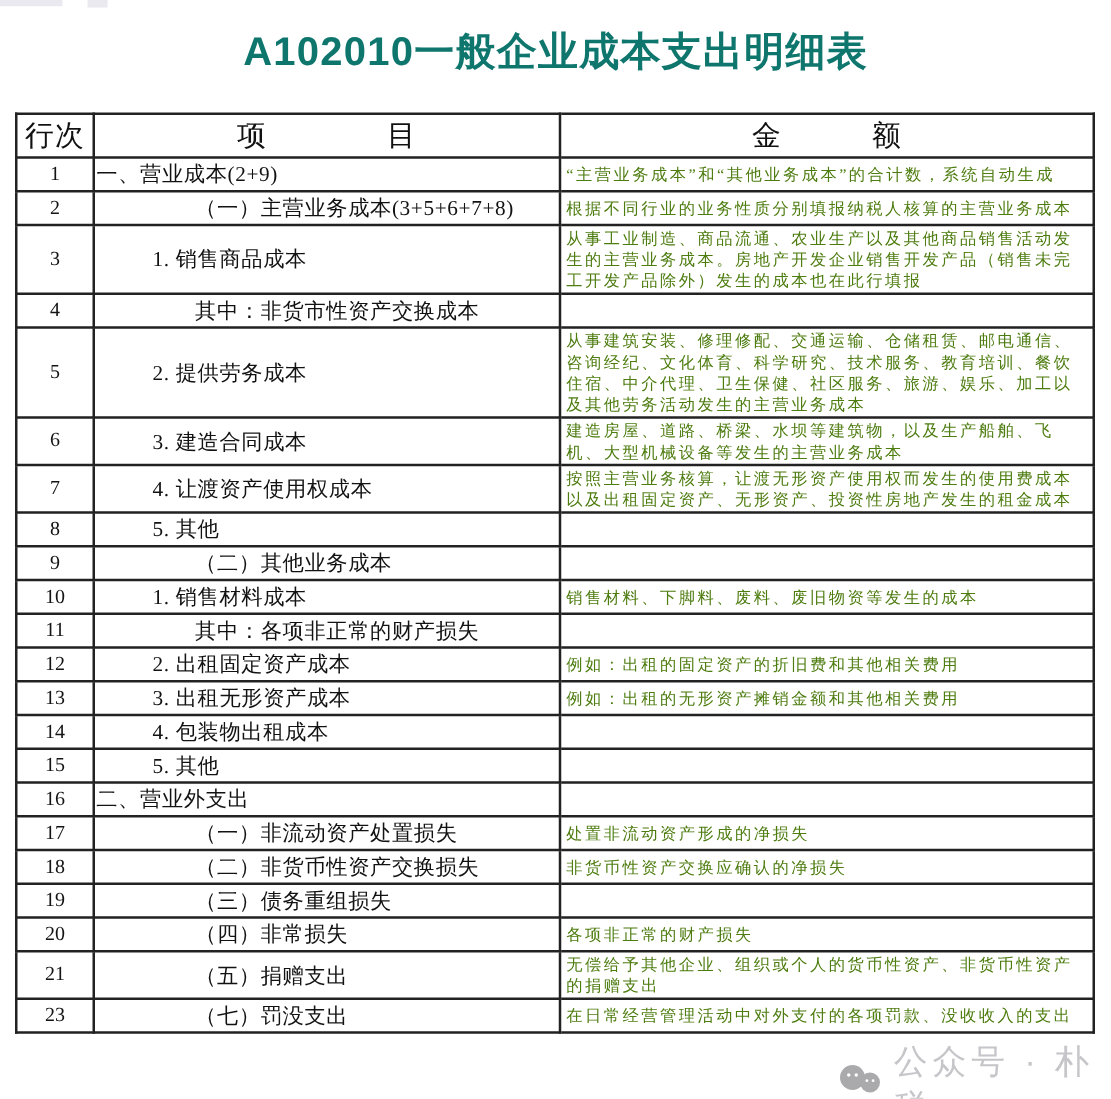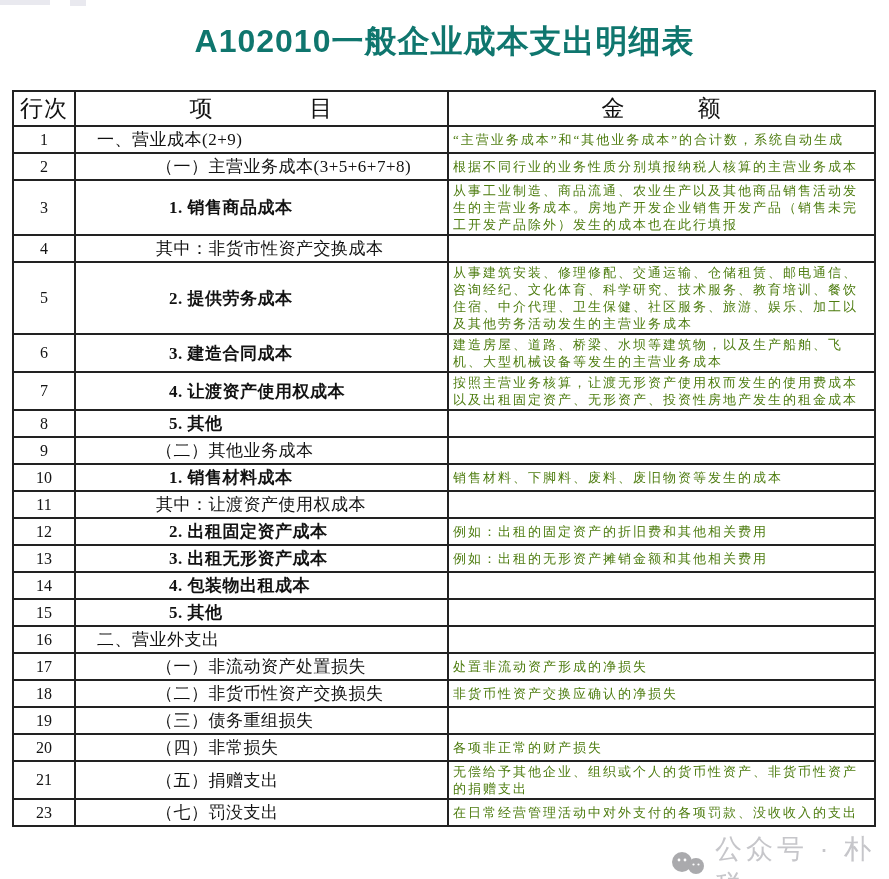--- a/index.html
+++ b/index.html
@@ -36,23 +36,23 @@
   tr.hdr th{
     height:22px;font-size:23px;font-weight:normal;color:#111;
     text-align:center;letter-spacing:1px;
   }
   td.c-no{
     text-align:center;font-size:16px;color:#141414;height:21px;
   }
   td.c-item{
     font-size:17px;color:#121212;letter-spacing:0.5px;white-space:nowrap;
   }
-  td.c-item.lv1{padding-left:21px;}
+  td.c-item.lv1{padding-left:1px;}
   td.c-item.lv2{padding-left:80px;}
-  td.c-item.lv3{padding-left:93px;font-weight:bold;}
+  td.c-item.lv3{padding-left:46px;}
   td.c-amt{
     font-size:13px;line-height:17px;letter-spacing:2px;
     color:#4d7c0f;padding:2px 6px;
   }
 
   .watermark{
     position:absolute;left:670px;top:831px;z-index:5;
     display:flex;align-items:center;gap:9px;
     color:#c6c6ca;font-size:27px;letter-spacing:4px;
     font-family:"Liberation Sans","DejaVu Sans",sans-serif;
@@ -128,21 +128,21 @@
         <td class="c-item lv2">（二）其他业务成本</td>
         <td class="c-amt"></td>
       </tr>
       <tr>
         <td class="c-no">10</td>
         <td class="c-item lv3">1. 销售材料成本</td>
         <td class="c-amt">销售材料、下脚料、废料、废旧物资等发生的成本</td>
       </tr>
       <tr>
         <td class="c-no">11</td>
-        <td class="c-item lv2">其中：让渡资产使用权成本</td>
+        <td class="c-item lv2">其中：各项非正常的财产损失</td>
         <td class="c-amt"></td>
       </tr>
       <tr>
         <td class="c-no">12</td>
         <td class="c-item lv3">2. 出租固定资产成本</td>
         <td class="c-amt">例如：出租的固定资产的折旧费和其他相关费用</td>
       </tr>
       <tr>
         <td class="c-no">13</td>
         <td class="c-item lv3">3. 出租无形资产成本</td>

